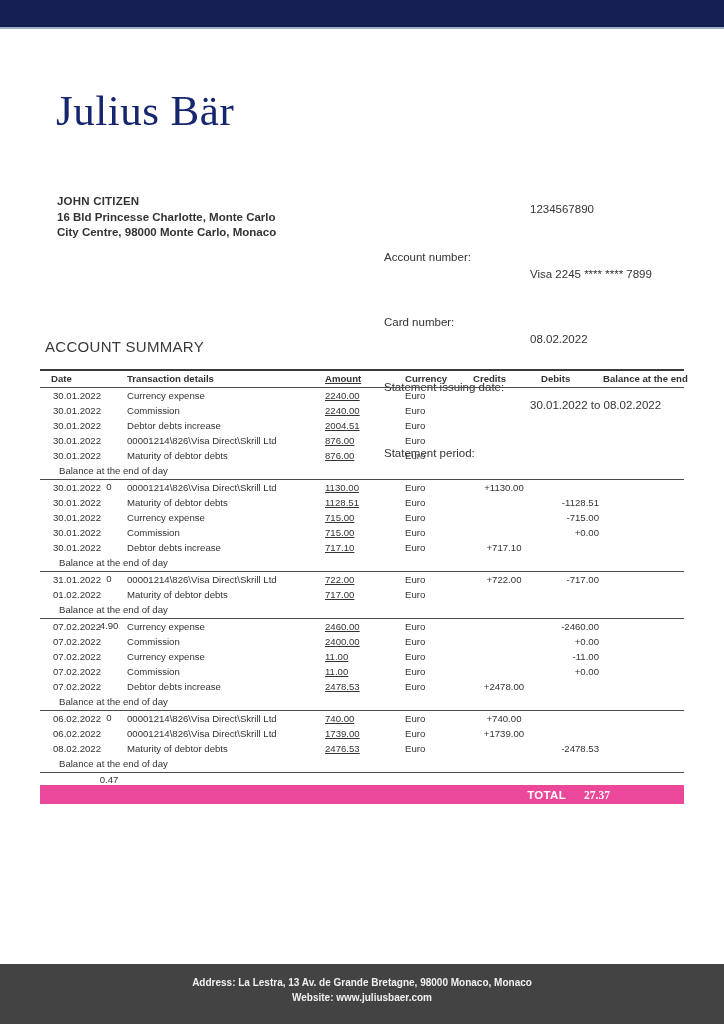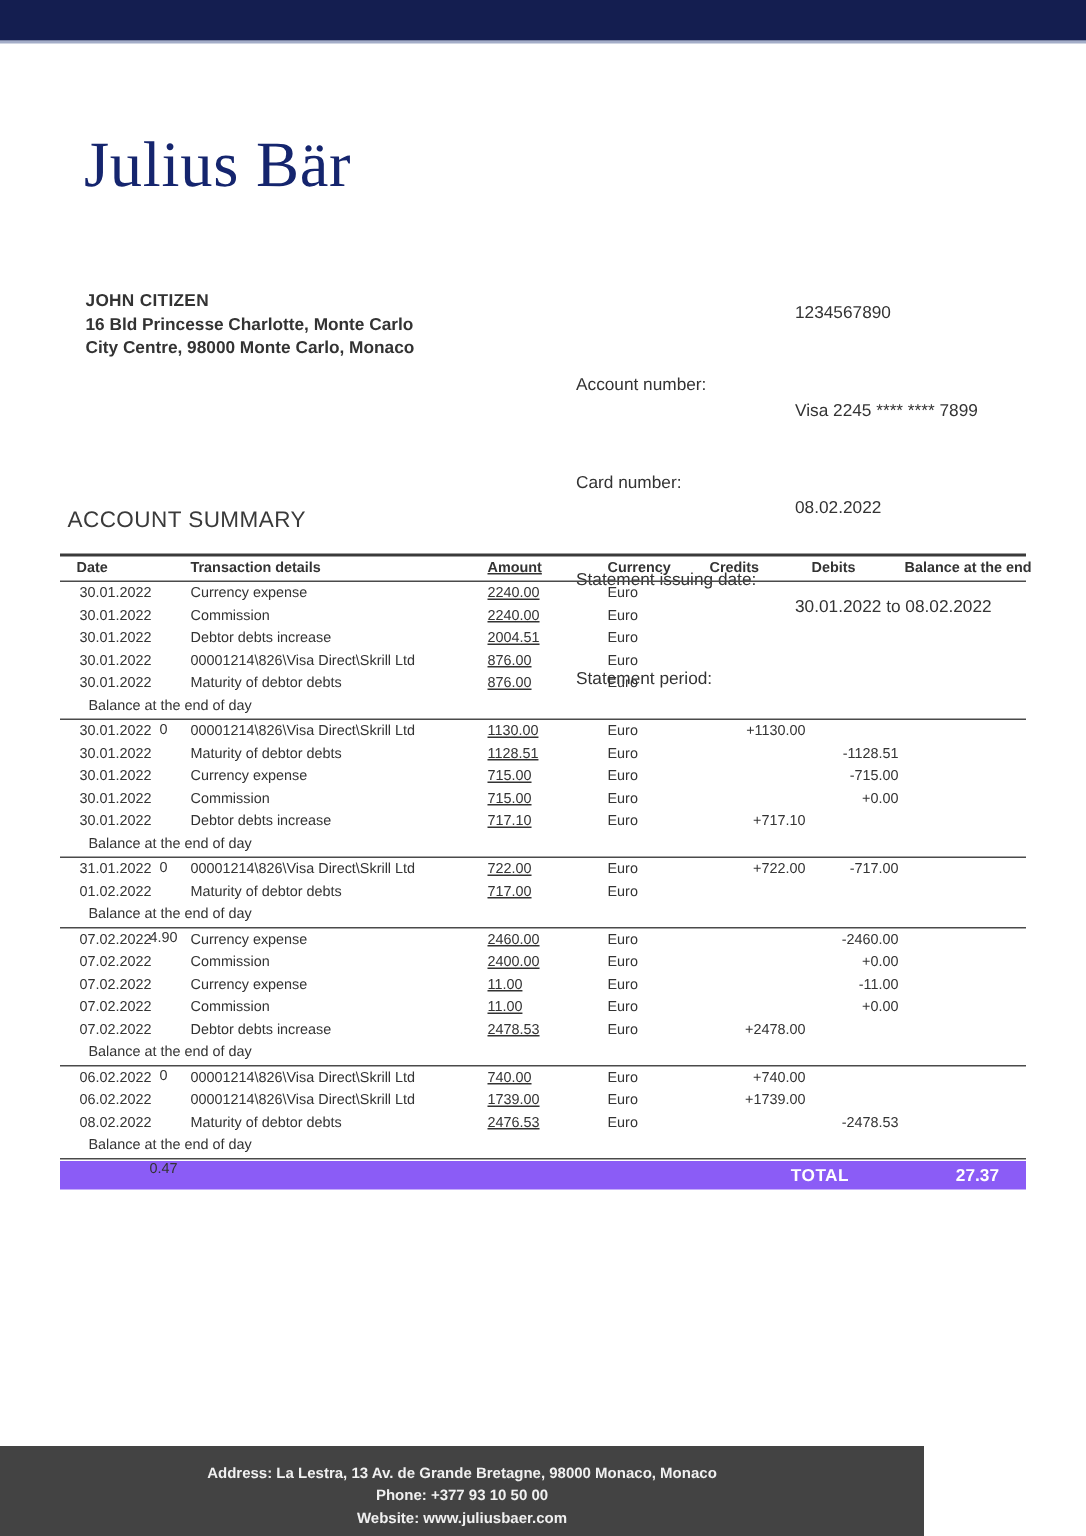--- a/index.html
+++ b/index.html
@@ -104,63 +104,64 @@
     height: 15px;
     line-height: 15px;
     white-space: nowrap;
   }
   .row.head { font-weight: bold; height: 16px; line-height: 16px; }
 
   .c-date    { width: 68px; flex: none; padding-left: 13px; box-sizing: border-box; }
   .c-details { width: 198px; flex: none; margin-left: 19px; }
   .c-amount  { width: 80px; flex: none; text-decoration: underline; }
   .c-cur     { width: 66px; flex: none; }
-  .c-credits { width: 66px; flex: none; text-align: right; }
+  .c-credits { width: 66px; flex: none; text-align: center; }
   .c-debits  { width: 64px; flex: none; text-align: right; padding-right: 2px; box-sizing: border-box; }
   .c-balance { width: 100px; flex: none; text-align: center; }
 
   .row.head .c-date    { padding-left: 11px; }
   .row.head .c-credits { text-align: left; padding-left: 2px; }
   .row.head .c-debits  { text-align: left; padding-left: 2px; }
   .row.head .c-balance { text-align: left; padding-left: 0px; width: 110px; }
 
   .row.eod .c-details { padding-left: 0; }
   .row.eod { height: 16px; line-height: 16px; flex-direction: column; }
 
   
   .total-bar {
     display: flex;
     align-items: center;
     height: 19px;
-    background: #8b5cf6;
+    background: #ec4899;
     color: #ffffff;
     font-size: 11.5px;
     font-weight: bold;
-    margin-top: 1px;
+    margin-top: 12px;
   }
   .total-label {
     width: 544px;
     flex: none;
     text-align: right;
     padding-right: 18px;
     box-sizing: border-box;
     letter-spacing: .3px;
   }
   .total-value {
     flex: none;
     width: 82px;
-    text-align: right;
+    text-align: left;
+    font-family: Liberation Serif, serif;
   }
 
   
   .footer {
     position: absolute;
     left: 0;
     bottom: 0;
-    width: 616px;
+    width: 724px;
     height: 60px;
     background: #434343;
     color: #f0f0f0;
     font-size: 10px;
     line-height: 15px;
     text-align: center;
     padding-top: 11px;
     box-sizing: border-box;
     font-weight: bold;
   }
@@ -449,17 +450,16 @@
       </div>
 
     <div class="total-bar">
       <div class="total-label">TOTAL</div>
       <div class="total-value">27.37</div>
     </div>
   </div>
 
   <div class="footer">
     <div>Address: La Lestra, 13 Av. de Grande Bretagne, 98000 Monaco, Monaco</div>
-    <div>Phone: +377 93 10 50 00</div>
     <div>Website: www.juliusbaer.com</div>
   </div>
 
 </div>
 
 </body></html>

